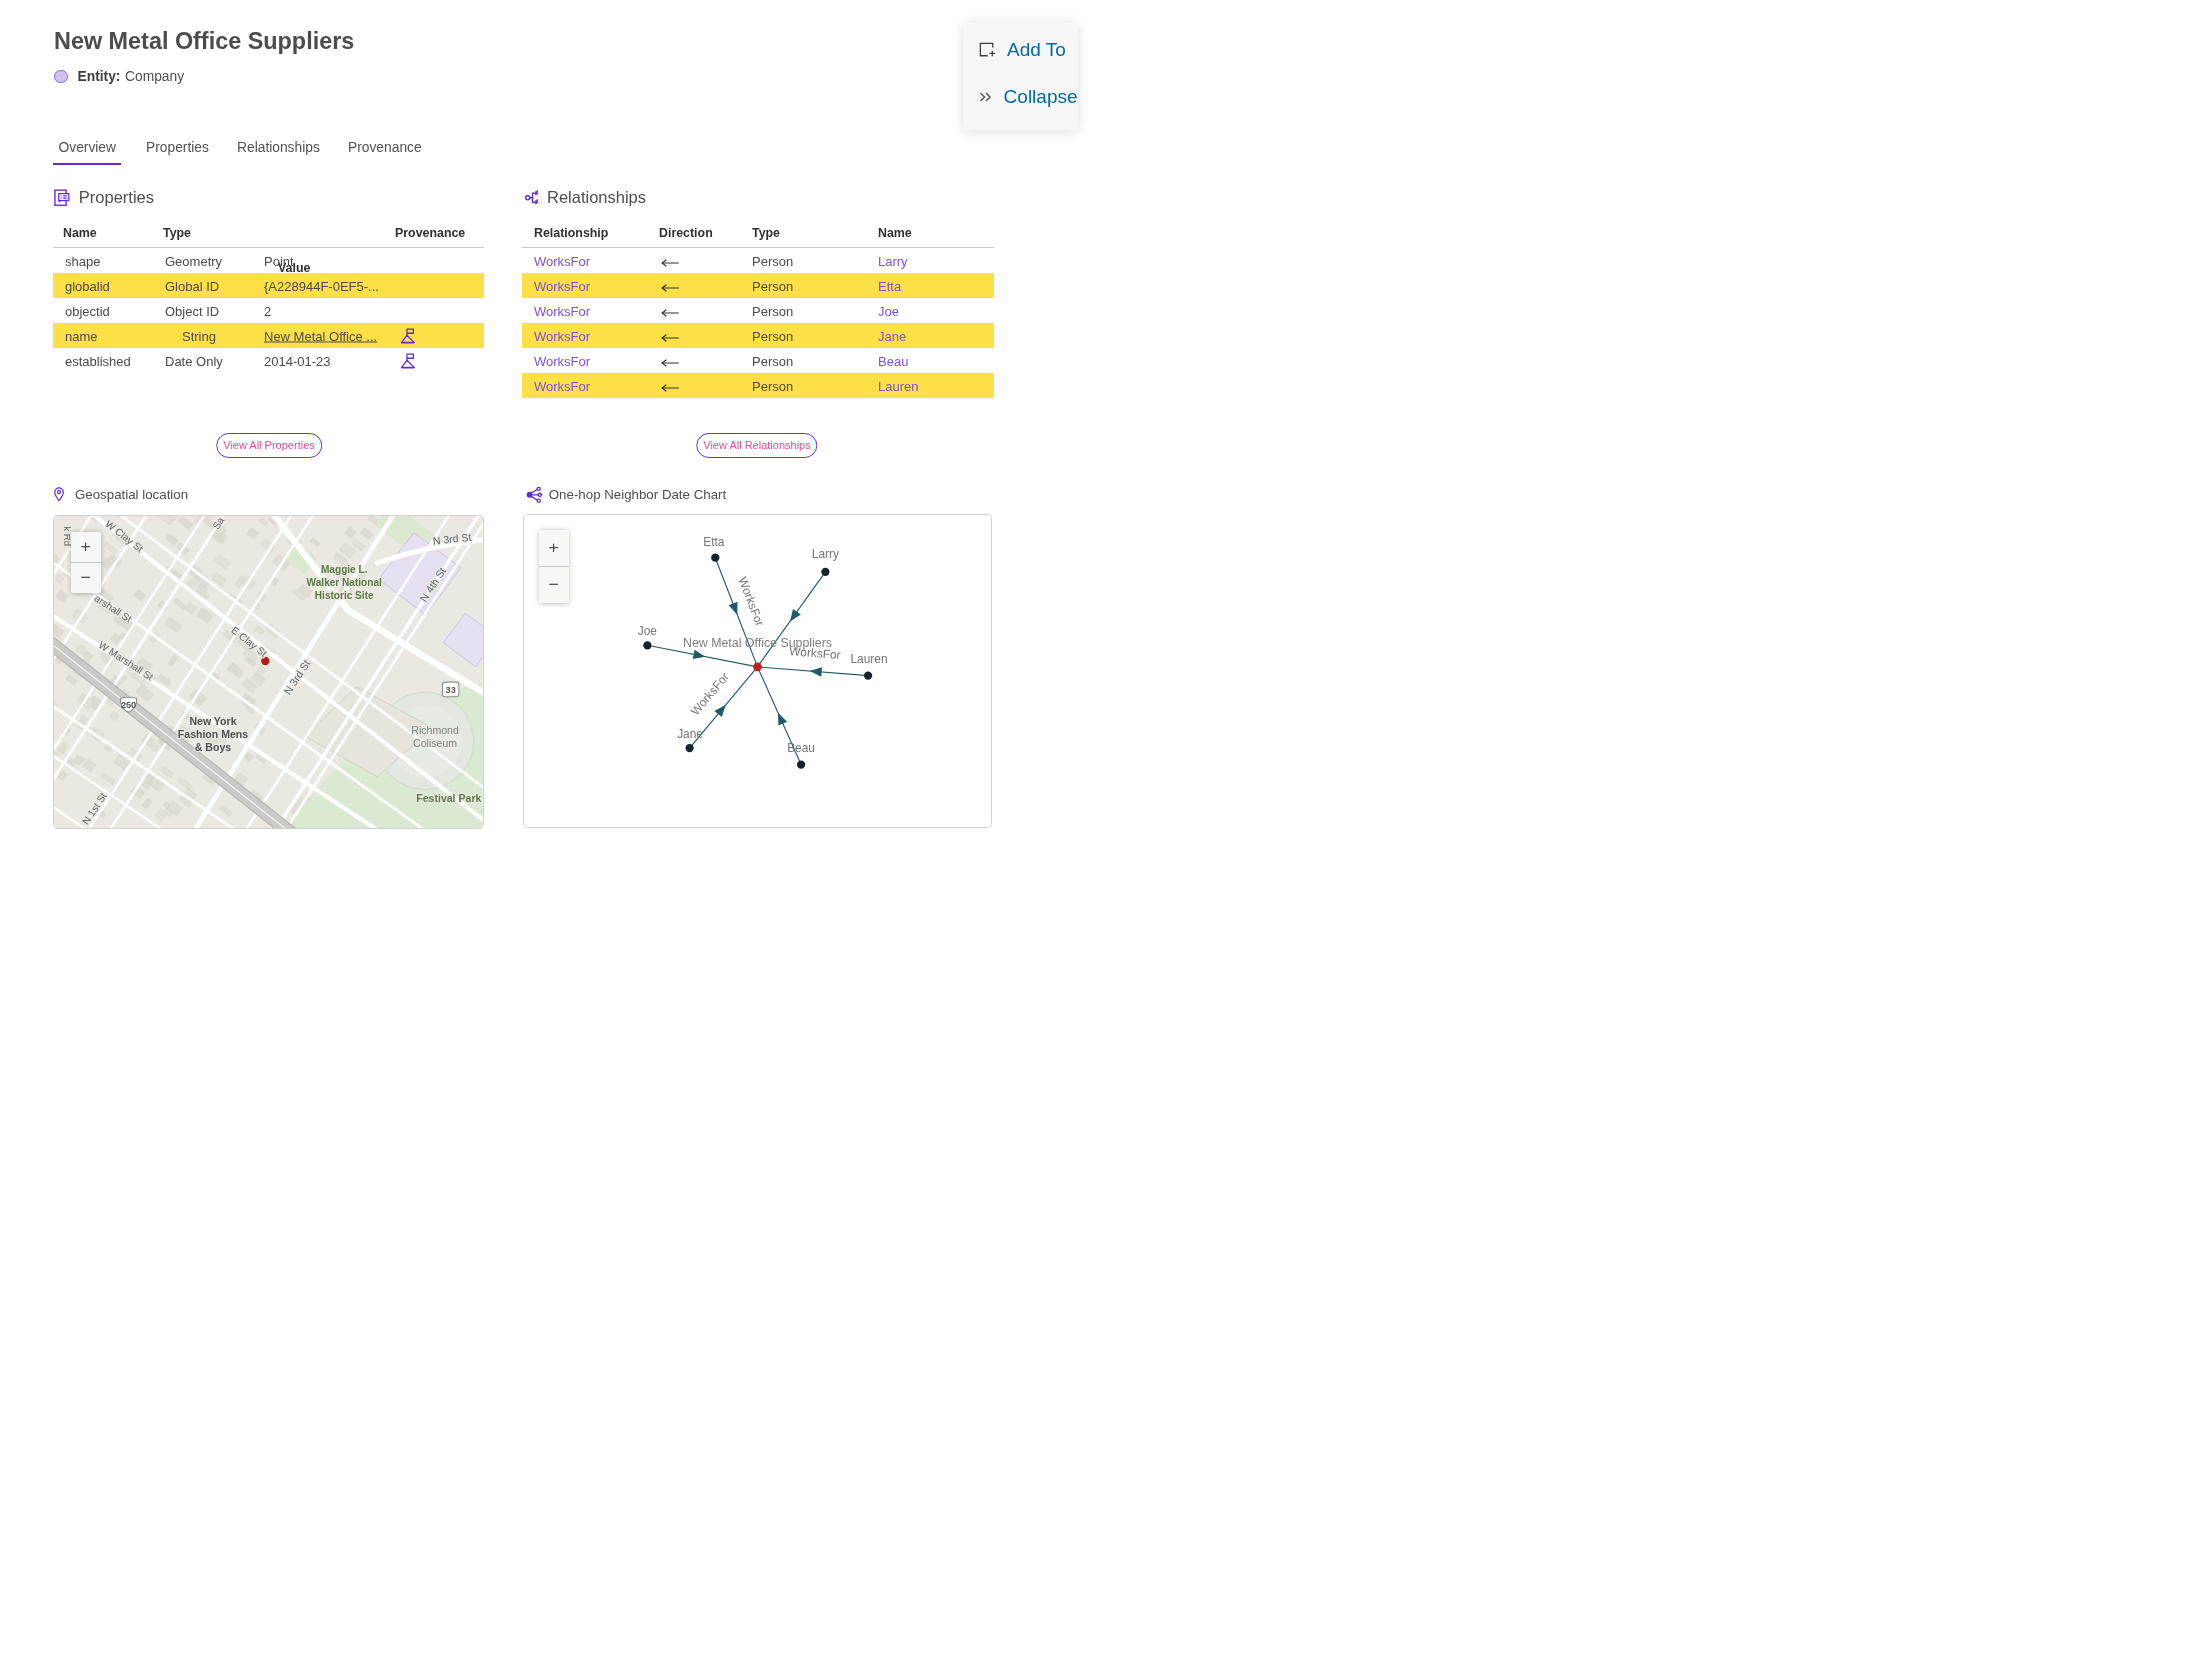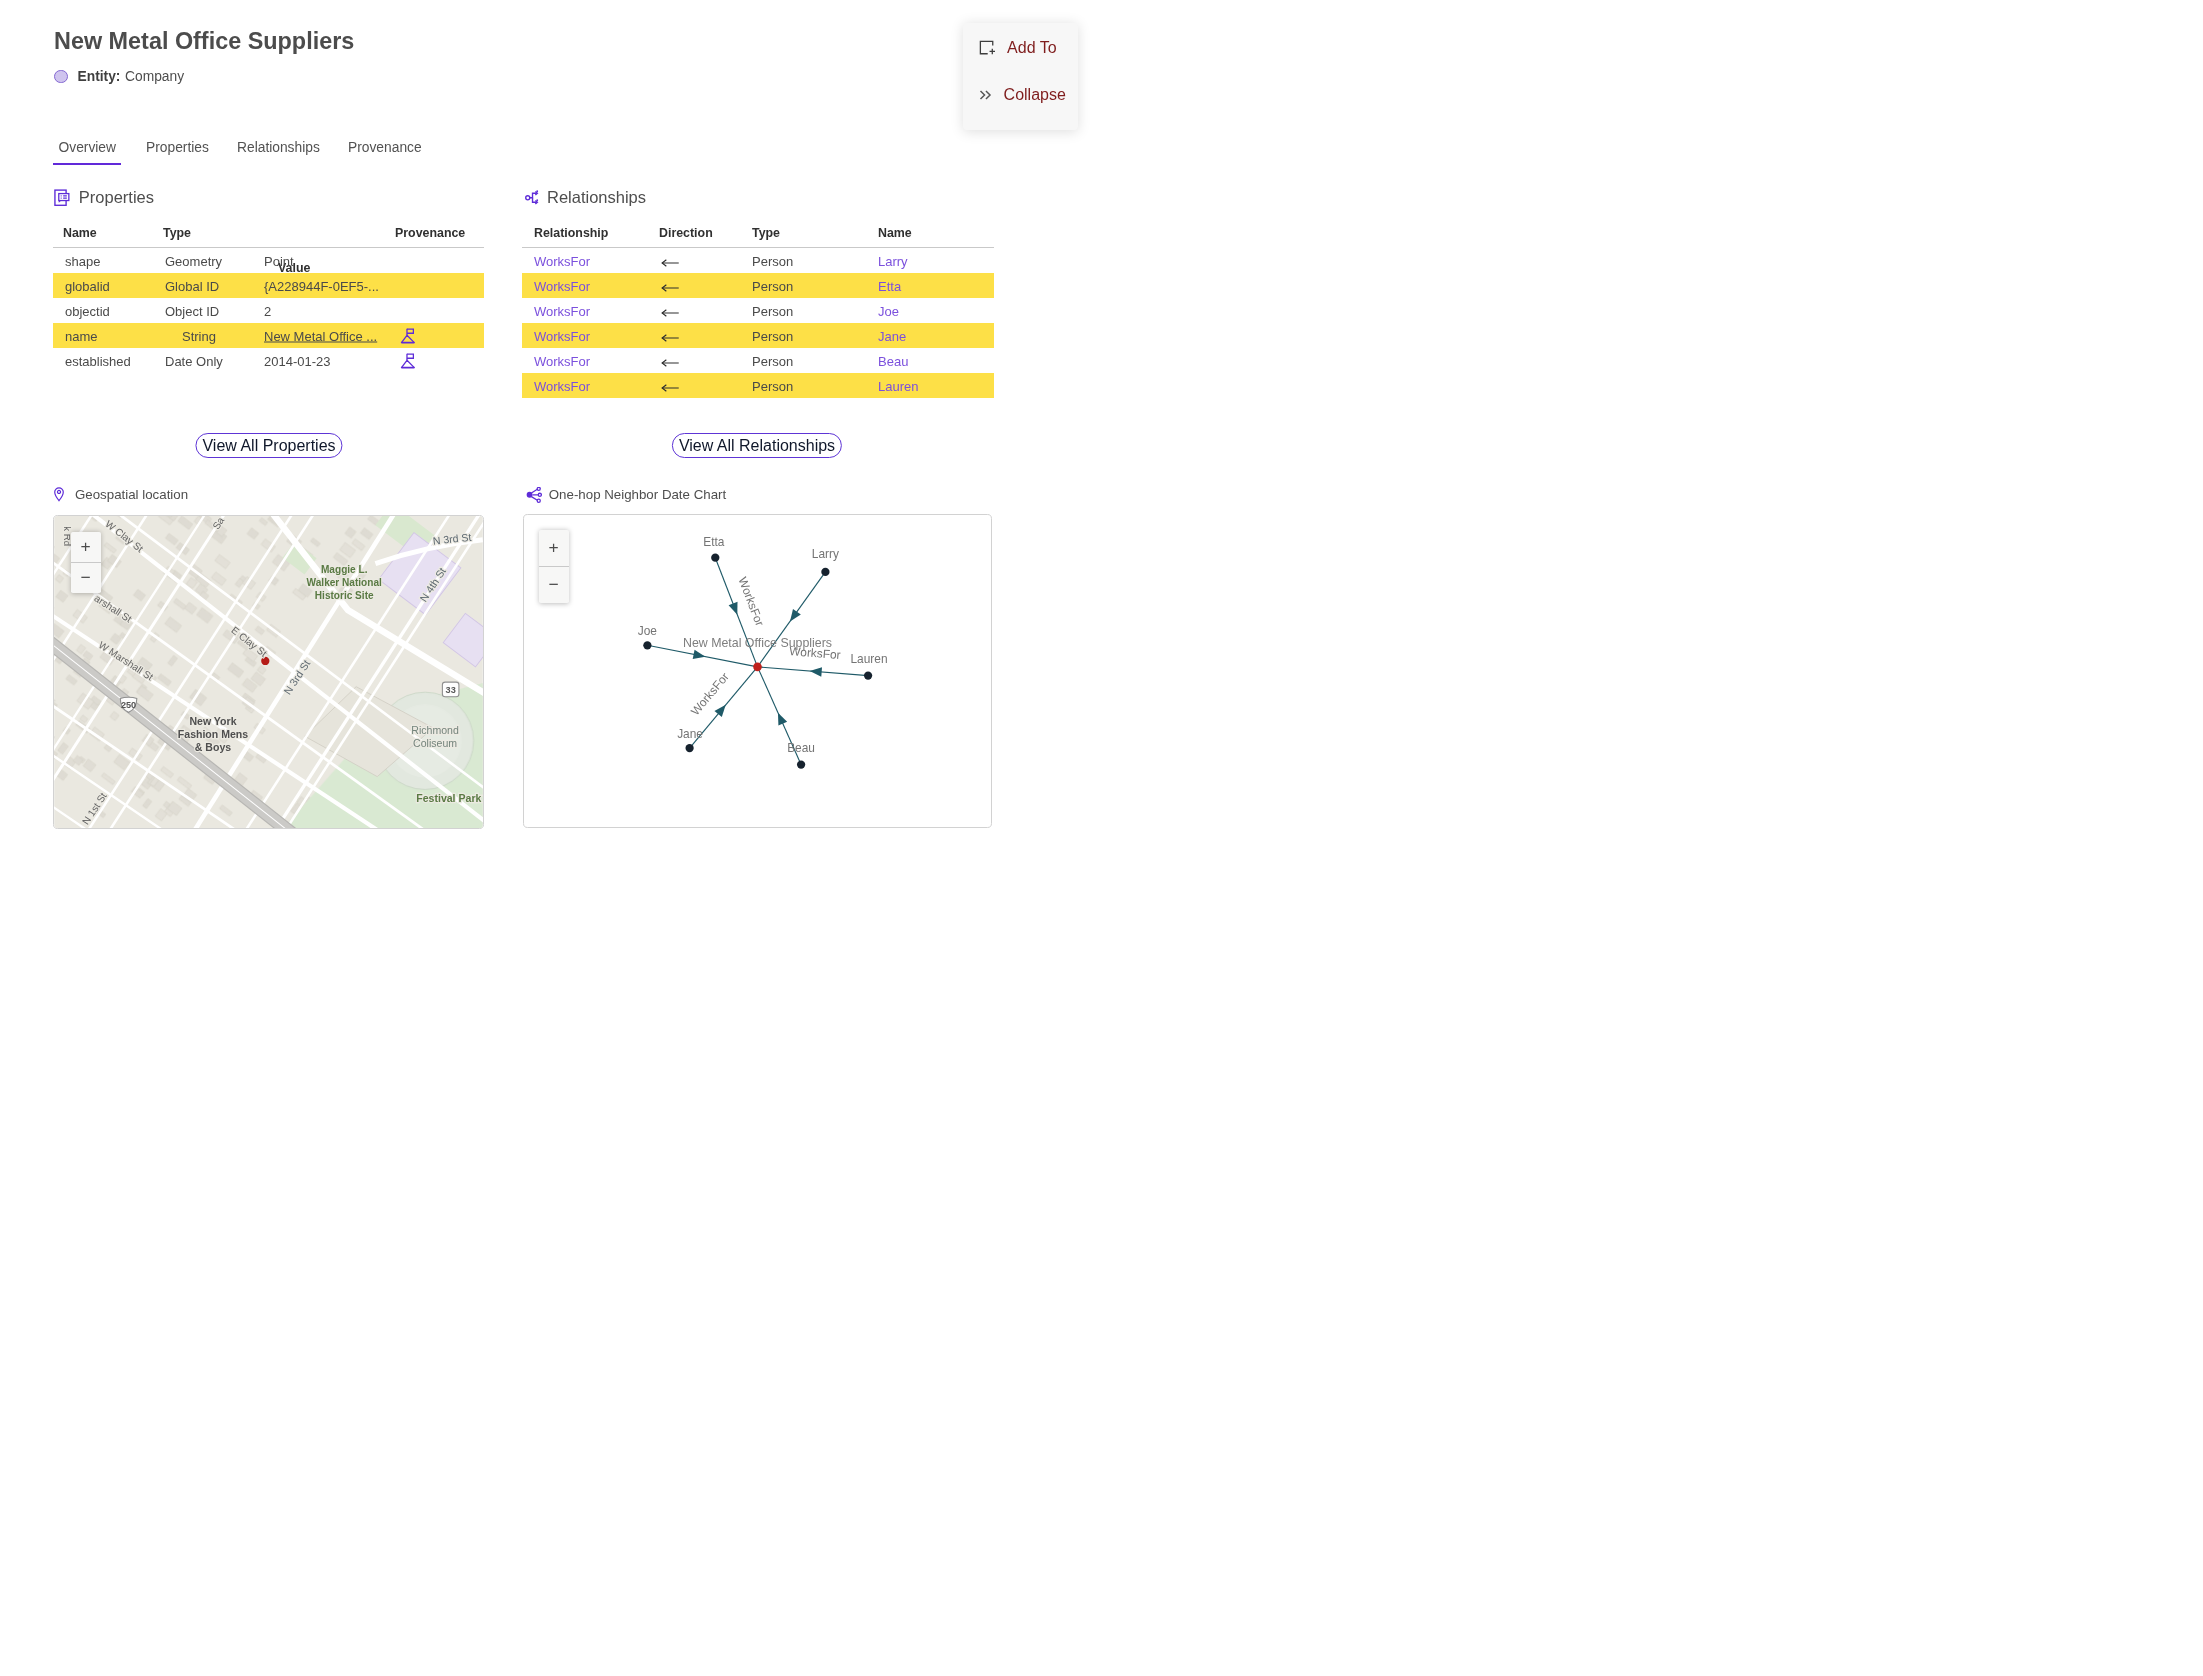--- a/index.html
+++ b/index.html
@@ -7,41 +7,41 @@
        font-family:"Liberation Sans", sans-serif;-webkit-font-smoothing:antialiased;}
   .abs{position:absolute;}
   h1.title{position:absolute;left:54px;top:27.5px;margin:0;font-size:23.4px;font-weight:700;
     color:#4c4c4c;letter-spacing:0;}
   .entity{position:absolute;left:54px;top:69px;font-size:13.8px;color:#4d4d4d;display:flex;align-items:center;}
   .entity .dot{width:11.5px;height:11.5px;border-radius:50%;background:#cfc4ee;border:1.5px solid #8468d2;margin-right:10px;}
   .entity b{font-weight:700;color:#3f3f3f;margin-right:4.6px;}
   
   .topcard{position:absolute;left:963px;top:23px;width:115px;height:107px;background:#f7f7f7;
      border-radius:3.7px;box-shadow:0 1.8px 13px rgba(0,0,0,0.13);}
-  .topcard .row{position:absolute;left:15.6px;display:flex;align-items:center;font-size:16px;color:#7f1d1d;}
+  .topcard .row{position:absolute;left:15.6px;display:flex;align-items:center;font-size:19px;color:#0369a1;}
   .topcard .r1{top:15.6px;}
   .topcard .r2{top:63px;}
   .topcard svg{margin-right:12px;}
   
   .tabs{position:absolute;left:53px;top:140px;font-size:13.8px;color:#525252;}
   .tabs span{position:absolute;top:0;white-space:nowrap;}
   .tab-underline{position:absolute;left:53px;top:163px;width:68px;height:2.3px;background:#6129d9;}
   
   .sechdr{position:absolute;font-size:16.5px;color:#4e4e4e;display:flex;align-items:center;}
   .sechdr svg{margin-right:9.2px;}
   
   .tbl{position:absolute;top:221px;}
   .tbl .hrow{position:relative;height:26px;border-bottom:0.9px solid #c9c9c9;}
   .tbl .hrow span{position:absolute;top:4.6px;font-size:12.4px;font-weight:700;color:#303030;}
   .tbl .row{position:relative;height:25px;}
   .tbl .row.alt{background:#fde047;}
   .tbl .row span{position:absolute;top:50%;transform:translateY(-50%);font-size:13px;color:#4a4a4a;white-space:nowrap;}
   .purple{color:#7b50dd !important;}
   .viewbtn{position:absolute;top:433px;height:25px;line-height:23px;padding:0 6px;border:1.4px solid #5e35d6;
-     border-radius:13px;font-size:16px;color:#0f172a;background:#fff;transform:translateX(-50%);box-sizing:border-box;white-space:nowrap;}
+     border-radius:13px;font-size:11px;color:#ec4899;background:#fff;transform:translateX(-50%);box-sizing:border-box;white-space:nowrap;}
   
   .panel{position:absolute;border:0.9px solid #d2d2d2;border-radius:4.6px;background:#fff;overflow:hidden;}
   .zoomctl{position:absolute;width:30px;background:#f7f7f6;border-radius:1.8px;
      box-shadow:0 0.9px 5.5px rgba(0,0,0,0.25);z-index:5;}
   .zoomctl .zb{height:30px;display:flex;align-items:center;justify-content:center;font-size:17.4px;
      font-weight:300;color:#4c4c4c;}
   .zoomctl .zb:first-child{border-bottom:0.9px solid #c9c9c9;}
 </style>
 </head>
 <body>

